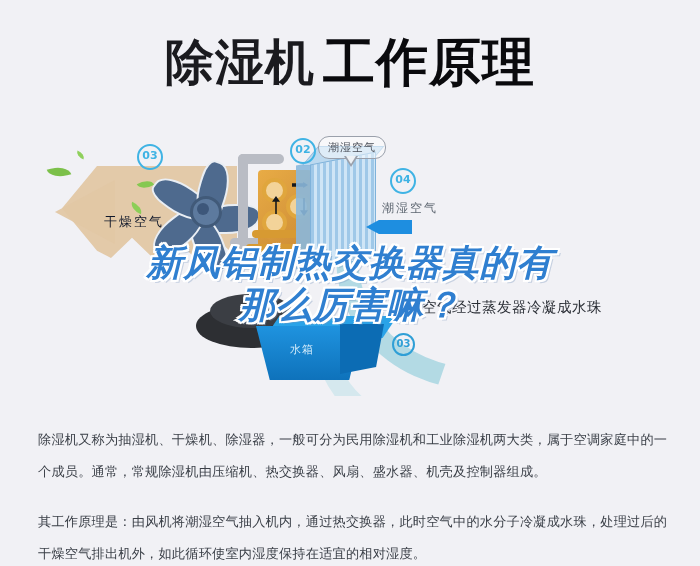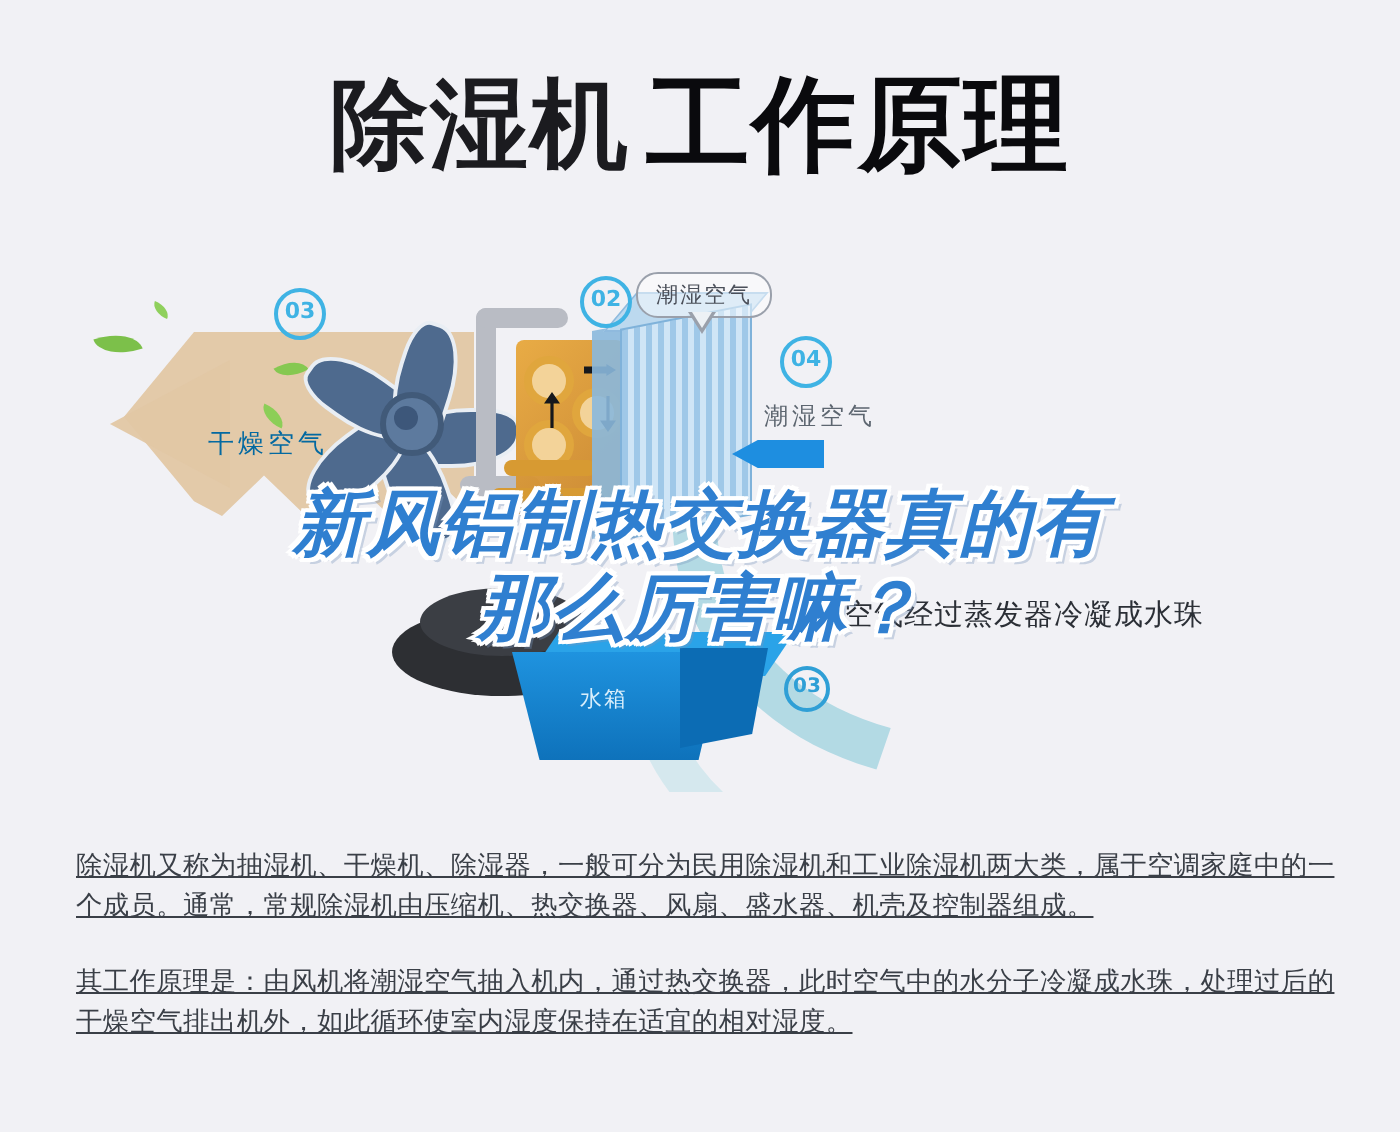--- a/index.html
+++ b/index.html
@@ -58,21 +58,21 @@
     opacity:.95;
   }
   .tan-arrow2{
     position:absolute;left:55px;top:62px;width:60px;height:64px;
     background:#e2c7a4;
     clip-path:polygon(100% 0%,100% 100%,0% 50%);
     opacity:.95;
   }
   .tan-label{
     position:absolute;left:104px;top:95px;
-    font-size:13px;color:#0369a1;letter-spacing:2px;
+    font-size:13px;color:#0f172a;letter-spacing:2px;
     font-family:"DejaVu Sans",sans-serif;
   }
   
   .leaf{position:absolute;background:#7cc04a;border-radius:0 100% 0 100%;}
   .leaf.l1{left:48px;top:48px;width:22px;height:12px;transform:rotate(-18deg);}
   .leaf.l2{left:76px;top:34px;width:9px;height:6px;transform:rotate(22deg);background:#8fd05c;}
   .leaf.l3{left:138px;top:62px;width:15px;height:9px;transform:rotate(-30deg);background:#86c851;}
   .leaf.l4{left:130px;top:86px;width:13px;height:8px;transform:rotate(24deg);background:#8cce57;}
 
   
@@ -218,24 +218,23 @@
       2px 0 0 #fff,-2px 0 0 #fff,0 2px 0 #fff,0 -2px 0 #fff,
       2px 2px 0 #fff,-2px -2px 0 #fff,2px -2px 0 #fff,-2px 2px 0 #fff,
       3px 3px 0 rgba(120,150,190,.35);
   }
 
   
   .body-copy{
     position:absolute;left:38px;top:424px;width:630px;
   }
   .para{
-    font-size:13.2px;color:#3a3f47;line-height:20px;
+    font-size:13.2px;color:#3a3f47;line-height:32px;
     font-family:"DejaVu Sans",sans-serif;letter-spacing:.2px;
     margin:0 0 18px 0;
-    text-decoration:underline;
   }
 </style>
 </head>
 <body>
 
 <div class="page">
 
   <div class="title-wrap">
     <span class="title-a">除湿机</span><span class="title-b">工作原理</span>
   </div>

